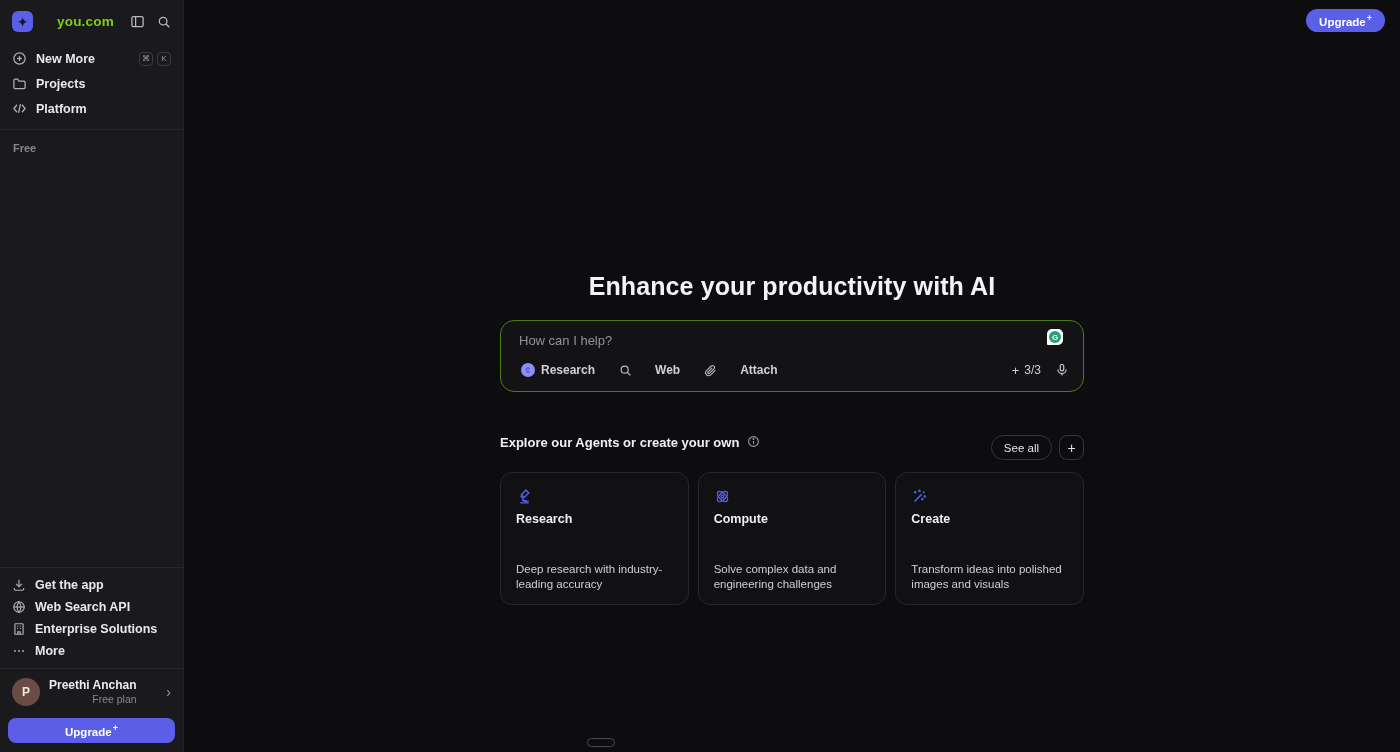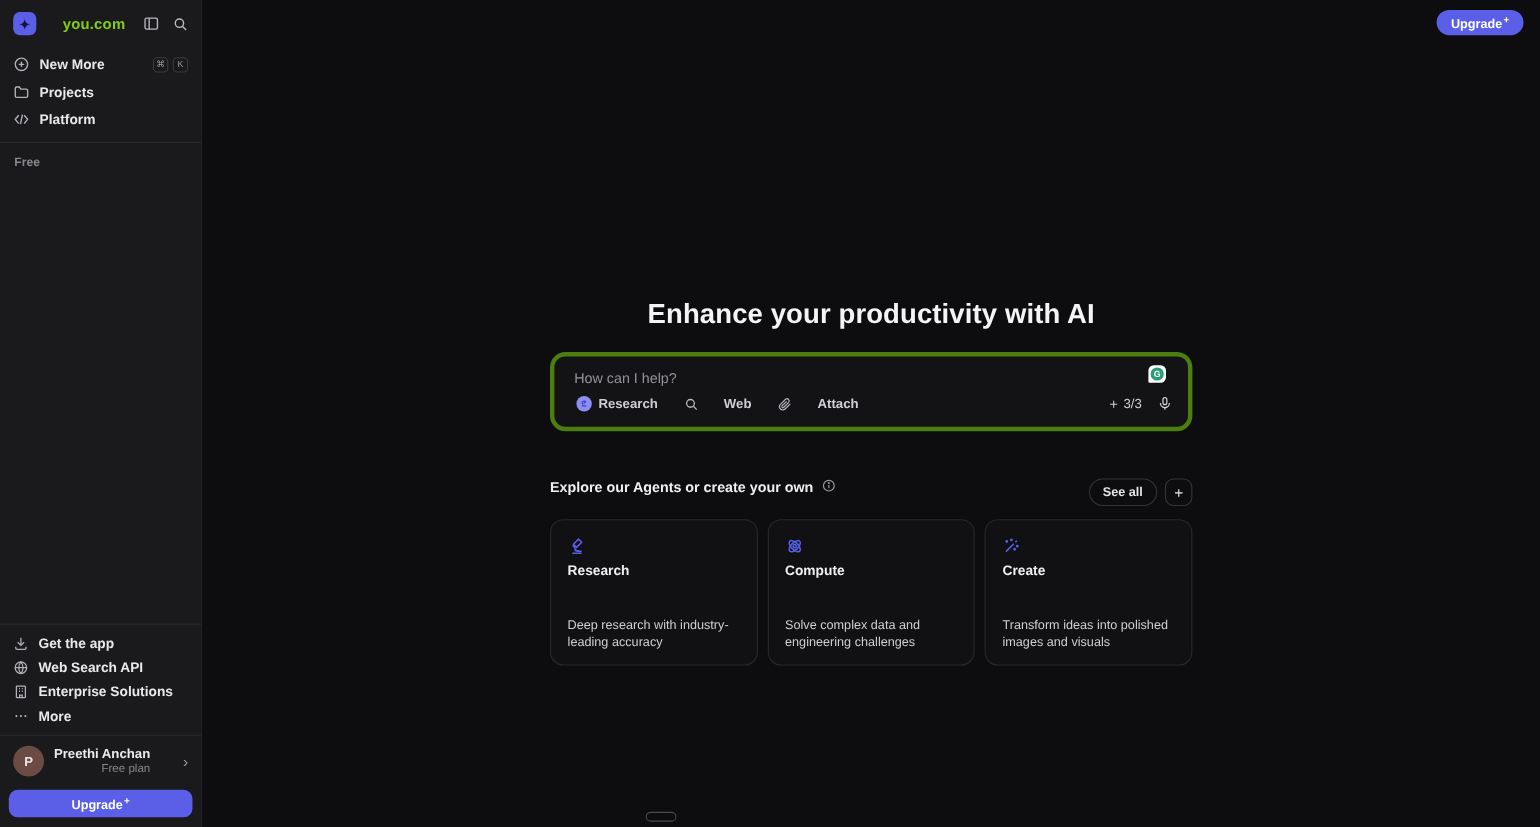--- a/index.html
+++ b/index.html
@@ -68,21 +68,21 @@
     position: absolute; top: 9px; right: 15px; height: 23px; padding: 0 13px;
     border-radius: 12px; border: none; background: #5b5fe8; color: #fff;
     font-size: 11.5px; font-weight: 700; cursor: pointer; font-family: inherit;
   }
   .main-inner { width: 584px; margin: 0 auto; }
   .hero-heading {
     margin-top: 272px; text-align: center;
     font-size: 25px; font-weight: 700; color: #f4f4f6; letter-spacing: .1px;
   }
   .chat-box {
-    margin-top: 19px; height: 72px; border: 4px solid #4d7c0f; border-radius: 14px;
+    margin-top: 19px; height: 72px; border: 1px solid #4d7c0f; border-radius: 14px;
     background: #131316; position: relative; display: flex; flex-direction: column;
     justify-content: space-between; padding: 12px 14px 11px 14px;
   }
   .chat-input {
     background: transparent; border: none; outline: none; color: #ececf0;
     font-size: 13px; font-family: inherit; width: 80%; padding-left: 4px;
   }
   .chat-input::placeholder { color: #92929a; }
   .grammarly-badge {
     position: absolute; top: 8px; right: 20px; width: 16px; height: 16px;
@@ -109,21 +109,21 @@
   .toolbar-right { margin-left: auto; display: flex; align-items: center; gap: 14px; color: #cfcfd5; }
   .counter { display: flex; align-items: center; gap: 5px; font-size: 12px; color: #cfcfd5; cursor: pointer; }
   .counter .plus-glyph { font-size: 13px; }
 
   .explore-row { margin-top: 43px; display: flex; align-items: flex-start; }
   .explore-title { font-size: 13px; font-weight: 700; color: #f0f0f3; }
   .info-ic { margin-left: 8px; color: #9a9aa2; display: flex; align-items: center; cursor: pointer; }
   .explore-actions { margin-left: auto; display: flex; gap: 7px; }
   .see-all-btn {
     height: 25px; padding: 0 12px; border-radius: 13px; border: 1px solid #34343a;
-    background: transparent; color: #e6e6ea; font-size: 11.5px; font-weight: 700;
+    background: transparent; color: #e6e6ea; font-size: 11.5px; font-weight: 400;
     cursor: pointer; font-family: inherit;
   }
   .add-btn {
     width: 25px; height: 25px; border-radius: 8px; border: 1px solid #34343a;
     background: transparent; color: #e6e6ea; font-size: 14px; cursor: pointer;
     display: flex; align-items: center; justify-content: center; font-family: inherit;
   }
   .cards { margin-top: 12px; display: flex; gap: 9px; }
   .card {
     flex: 1; height: 133px; border: 1px solid #28282c; border-radius: 12px;

